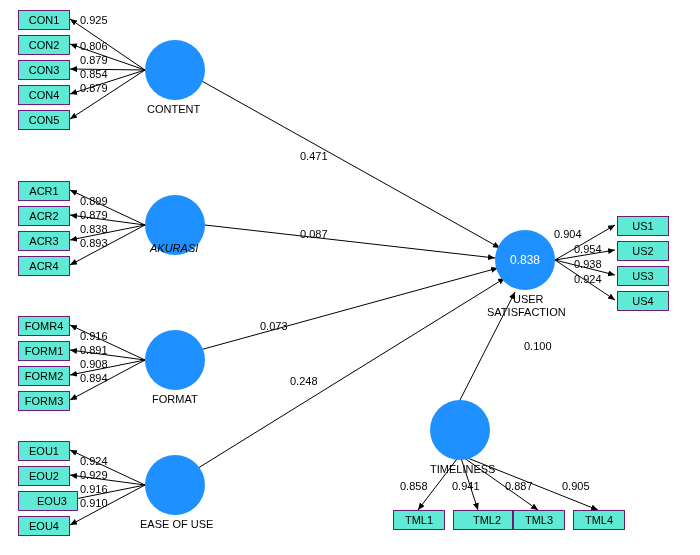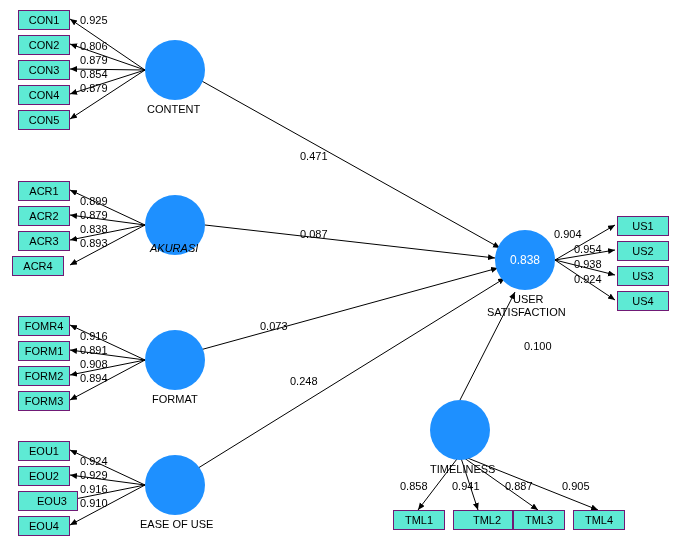--- a/index.html
+++ b/index.html
@@ -121,21 +121,21 @@
 
 <div class="indicator" style="left:18px;top:10px;">CON1</div>
 <div class="indicator" style="left:18px;top:35px;">CON2</div>
 <div class="indicator" style="left:18px;top:60px;">CON3</div>
 <div class="indicator" style="left:18px;top:85px;">CON4</div>
 <div class="indicator" style="left:18px;top:110px;text-align:center;">CON5</div>
 
 <div class="indicator" style="left:18px;top:181px;">ACR1</div>
 <div class="indicator" style="left:18px;top:206px;">ACR2</div>
 <div class="indicator" style="left:18px;top:231px;">ACR3</div>
-<div class="indicator" style="left:12px;top:256px;">ACR4</div>
+<div class="indicator" style="left:18px;top:256px;">ACR4</div>
 
 <div class="indicator" style="left:18px;top:316px;">FOMR4</div>
 <div class="indicator" style="left:18px;top:341px;">FORM1</div>
 <div class="indicator" style="left:18px;top:366px;">FORM2</div>
 <div class="indicator" style="left:18px;top:391px;">FORM3</div>
 
 <div class="indicator" style="left:18px;top:441px;">EOU1</div>
 <div class="indicator" style="left:18px;top:466px;">EOU2</div>
 <div class="indicator" style="left:18px;top:491px;padding-left:8px;">EOU3</div>
 <div class="indicator" style="left:18px;top:516px;">EOU4</div>

